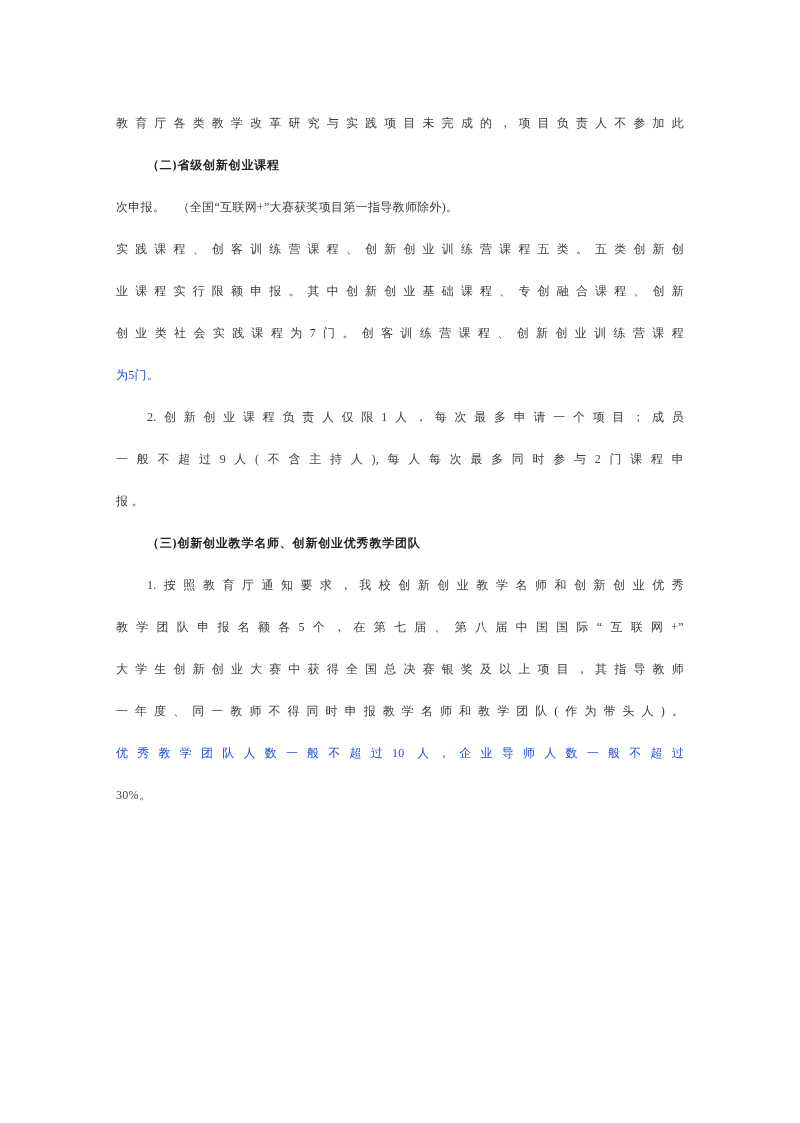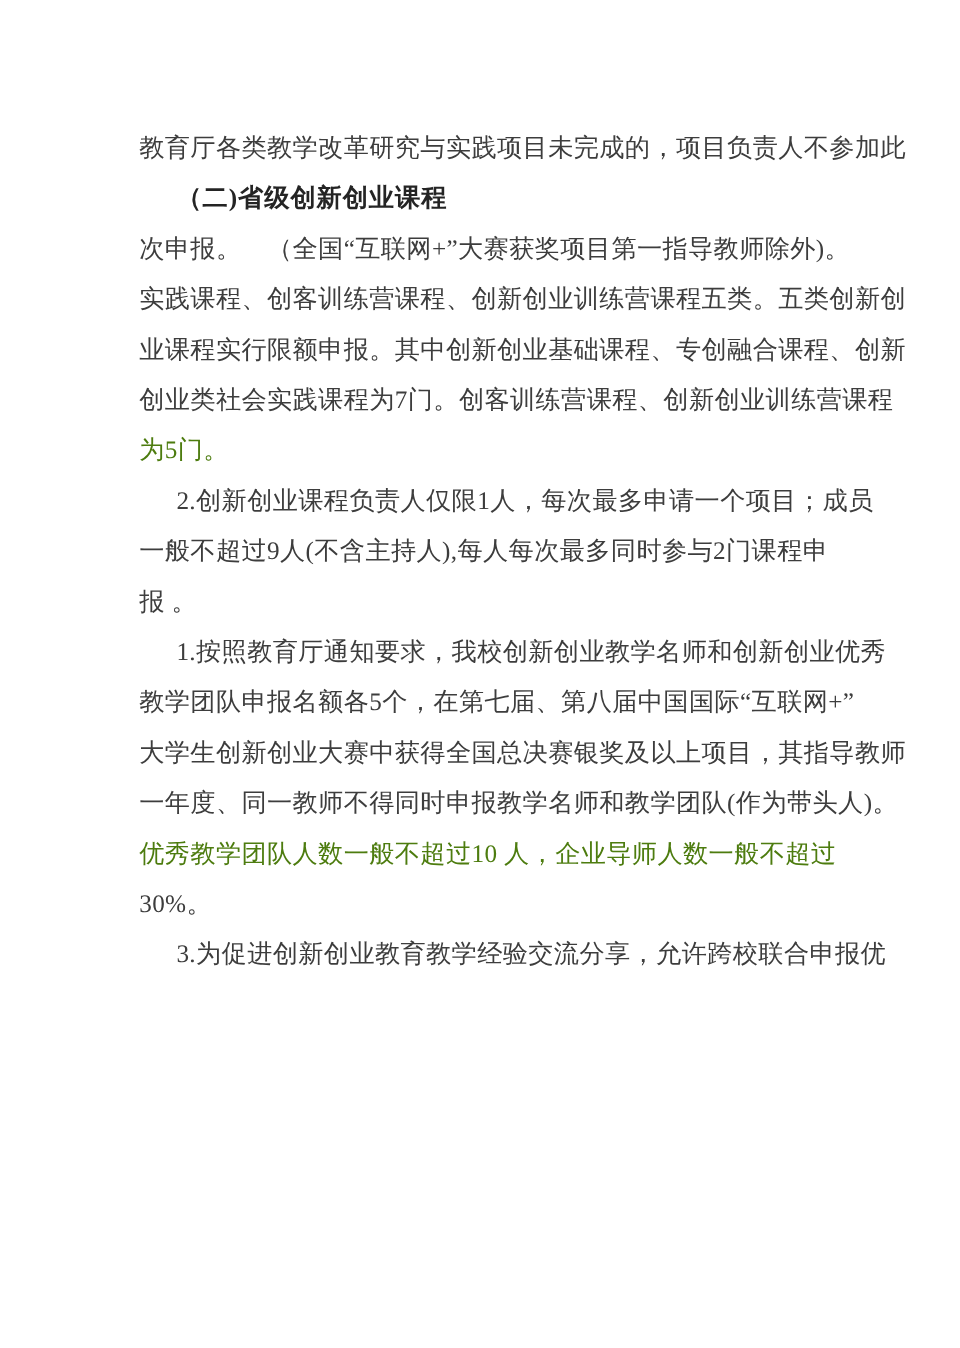--- a/index.html
+++ b/index.html
@@ -15,21 +15,21 @@
     overflow: hidden;
     font-family: "Liberation Serif", "DejaVu Serif", serif;
   }
   .content {
     position: absolute;
     left: 116px;
     top: 102px;
     width: 568px;
   }
   .line {
-    font-size: 21px;
+    font-size: 12px;
     line-height: 42px;
     height: 42px;
     color: #3d3d3d;
     white-space: nowrap;
     letter-spacing: 0.3px;
   }
   
   .stretch {
     text-align: justify;
     text-align-last: justify;
@@ -37,39 +37,39 @@
   }
   .indent {
     text-indent: 31px;
   }
   .heading {
     font-weight: bold;
     color: #242424;
     letter-spacing: 0.8px;
   }
   .blue {
-    color: #4d7c0f;
+    color: #1d4ed8;
   }
 </style>
 </head>
 <body>
 
 <div class="page">
   <div class="content">
     <div class="line stretch">教育厅各类教学改革研究与实践项目未完成的，项目负责人不参加此</div>
     <div class="line heading indent">（二)省级创新创业课程</div>
     <div class="line">次申报。　（全国“互联网+”大赛获奖项目第一指导教师除外)。</div>
     <div class="line stretch">实践课程、创客训练营课程、创新创业训练营课程五类。五类创新创</div>
     <div class="line stretch">业课程实行限额申报。其中创新创业基础课程、专创融合课程、创新</div>
     <div class="line stretch">创业类社会实践课程为7门。创客训练营课程、创新创业训练营课程</div>
     <div class="line blue">为5门。</div>
     <div class="line stretch indent">2.创新创业课程负责人仅限1人，每次最多申请一个项目；成员</div>
     <div class="line stretch">一般不超过9人(不含主持人),每人每次最多同时参与2门课程申</div>
     <div class="line">报 。</div>
+    <div class="line heading indent">（三)创新创业教学名师、创新创业优秀教学团队</div>
     <div class="line stretch indent">1.按照教育厅通知要求，我校创新创业教学名师和创新创业优秀</div>
     <div class="line stretch">教学团队申报名额各5个，在第七届、第八届中国国际“互联网+”</div>
     <div class="line stretch">大学生创新创业大赛中获得全国总决赛银奖及以上项目，其指导教师</div>
     <div class="line stretch">一年度、同一教师不得同时申报教学名师和教学团队(作为带头人)。</div>
     <div class="line stretch blue">优秀教学团队人数一般不超过10 人，企业导师人数一般不超过</div>
     <div class="line">30%。</div>
-    <div class="line stretch indent">3.为促进创新创业教育教学经验交流分享，允许跨校联合申报优</div>
   </div>
 </div>
 
 </body></html>

